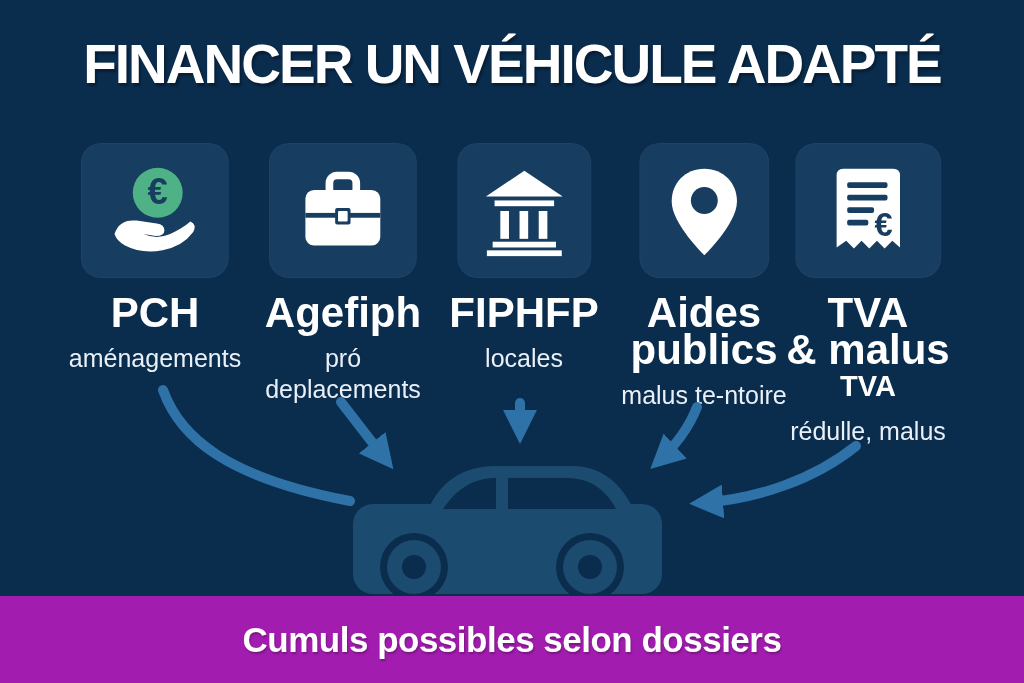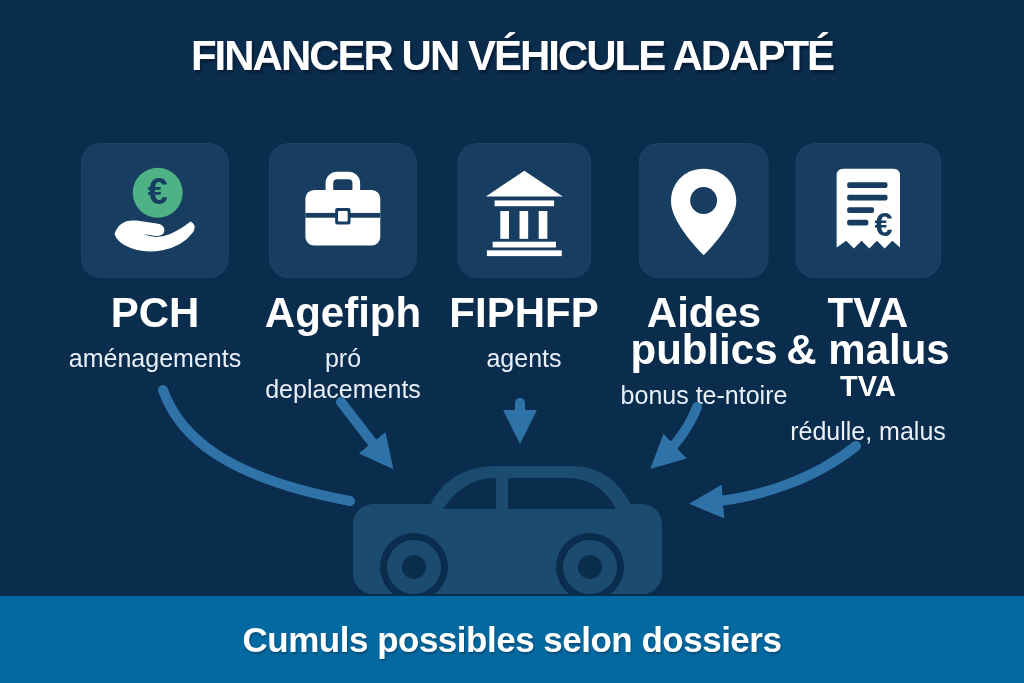--- a/index.html
+++ b/index.html
@@ -7,21 +7,21 @@
     width:1024px;height:683px;overflow:hidden;position:relative;
     background:#0A2C4D;
     font-family:"Liberation Sans", sans-serif;
     -webkit-font-smoothing:antialiased;
   }
   .stage{position:absolute;inset:0;width:1024px;height:683px;}
 
   
   .title{
     position:absolute;top:32px;left:0;width:1024px;text-align:center;
-    color:#FFFFFF;font-size:42px;font-weight:700;letter-spacing:-2px;
+    color:#FFFFFF;font-size:55px;font-weight:700;letter-spacing:-2px;
     text-shadow:2px 3px 2px rgba(0,0,0,.30);
     white-space:nowrap;
   }
 
   
   .col{position:absolute;top:143px;transform:translateX(-50%);text-align:center;}
   .card{
     margin:0 auto;height:135px;border-radius:20px;background:#173D60;
     display:flex;align-items:center;justify-content:center;
     box-shadow:inset 0 0 0 1px rgba(255,255,255,.03);
@@ -40,21 +40,21 @@
     margin-top:12px;color:#E9F0F7;font-weight:400;font-size:25px;line-height:31px;
     white-space:nowrap;
   }
   .pdesc span{display:block;}
 
   
   .flow-svg{position:absolute;left:0;top:0;pointer-events:none;}
 
   
   .footer{
-    position:absolute;left:0;top:596px;width:1024px;height:87px;background:#0369a1;
+    position:absolute;left:0;top:596px;width:1024px;height:87px;background:#a21caf;
     display:flex;align-items:center;justify-content:center;
   }
   .footer-text{
     color:#FFFFFF;font-size:35px;font-weight:700;letter-spacing:-0.5px;
     text-shadow:1px 2px 2px rgba(0,0,0,.25);white-space:nowrap;
   }
 </style>
 </head>
 <body>
 
@@ -106,39 +106,39 @@
           <rect x="25" y="50" width="9" height="29" fill="#FFFFFF"></rect>
           <rect x="45" y="50" width="9" height="29" fill="#FFFFFF"></rect>
           <rect x="65" y="50" width="9" height="29" fill="#FFFFFF"></rect>
           <rect x="17" y="82" width="66" height="6" fill="#FFFFFF"></rect>
           <rect x="11" y="91" width="78" height="6" fill="#FFFFFF"></rect>
         </svg>
       </span>
     </div>
     <div class="pname">FIPHFP</div>
     <div class="pdesc">
-      <span>agents</span>
+      <span>locales</span>
     </div>
   </div>
 
   <div class="col c4">
     <div class="card">
       <span>
         <svg viewBox="0 0 100 100" aria-hidden="true">
           <path fill="#FFFFFF" d="M50 6 C70 6 84 21 84 40 C84 63 50 96 50 96 C50 96 16 63 16 40 C16 21 30 6 50 6 Z"></path>
           <circle cx="50" cy="39" r="14" fill="#173D60"></circle>
         </svg>
       </span>
     </div>
     <div class="pname">
       <span>Aides</span>
       <span>publics</span>
     </div>
     <div class="pdesc">
-      <span>bonus te-ntoire</span>
+      <span>malus te-ntoire</span>
     </div>
   </div>
 
   <div class="col c5">
     <div class="card">
       <span>
         <svg viewBox="0 0 100 100" aria-hidden="true">
           <path fill="#FFFFFF" d="M24 6 L76 6 Q83 6 83 13 L83 88 L75 81 L67 89 L59 81 L51 89 L43 81 L35 89 L27 81 L17 88 L17 13 Q17 6 24 6 Z"></path>
           <rect x="28" y="20" width="42" height="6" rx="2" fill="#173D60"></rect>
           <rect x="28" y="33" width="42" height="6" rx="2" fill="#173D60"></rect>

